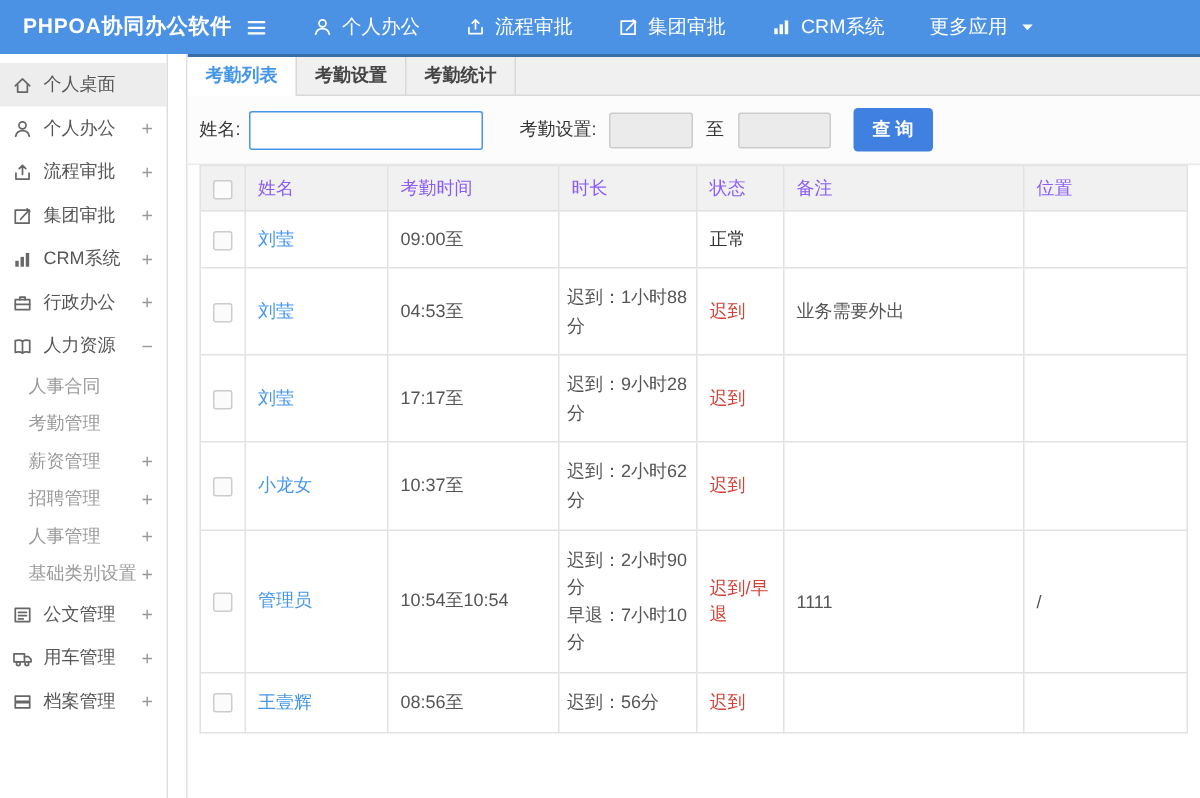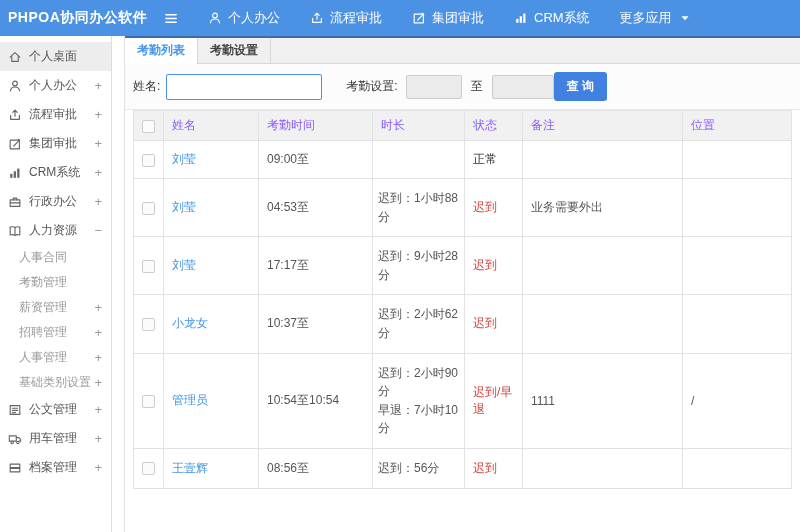--- a/index.html
+++ b/index.html
@@ -1,21 +1,21 @@
 <!DOCTYPE html>
 <html><head>
 <meta charset="utf-8">
 <style>
   * { margin:0; padding:0; box-sizing:border-box; }
   html,body { width:800px; height:532px; overflow:hidden; }
   body { font-family:"Liberation Sans","DejaVu Sans",sans-serif; font-size:12px; background:#fff; color:#333; }
 
   
   .navbar { height:36px; background:#4b92e5; display:flex; align-items:center; color:#fff; }
-  .brand { width:162px; padding-left:8px; font-size:14px; font-weight:bold; letter-spacing:.5px; cursor:pointer; }
+  .brand { width:162px; padding-left:8px; font-size:14px; font-weight:bold; letter-spacing:.5px; cursor:pointer;text-align:center; }
   .hamburger { margin-right:28px; display:flex; cursor:pointer; }
   .hamburger svg { width:18px; height:15px; }
   .nav-items { display:flex; align-items:center; }
   .nav-item { display:flex; align-items:center; margin-right:30px; font-size:13px; cursor:pointer; white-space:nowrap; }
   .nav-ic { margin-right:6px; display:flex; }
   .nav-trail { margin-left:6px; display:flex; }
 
   
   .layout { display:flex; height:496px; }
   .sidebar { width:112px; flex-shrink:0; background:#fff; border-right:1px solid #ddd; padding-top:6px; overflow:hidden; }
@@ -34,21 +34,21 @@
 
   
   .filter-row { display:flex; align-items:center; padding:8px; border-bottom:1px solid #e9e9e9; background:#fcfcfc; flex-shrink:0; }
   .filter-row label { color:#333; }
   .name-input { width:156px; height:26px; border:1px solid #4596e8; border-radius:2px; margin-left:6px; padding:0 6px; outline:none; font-family:inherit; }
   .date-label { margin-left:24px; }
   .date-input { width:56px; height:24px; background:#ebebeb; border:1px solid #ccc; border-radius:2px; margin-left:8px; }
   .to { margin:0 9px; color:#333; }
   .d2 { width:62px; margin-left:0; }
   .btn { border:none; color:#fff; border-radius:3px; cursor:pointer; font-size:12px; font-weight:bold; font-family:inherit; }
-  .btn-primary { background:#4080e0; padding:6px 13px; }
+  .btn-primary { background:#4080e0; padding:6px 13px; margin-left:15px; }
 
   
   .actions-row { padding:8px; display:flex; gap:10px; flex-shrink:0; }
   .btn-danger { background:#d9534f; padding:7px 12px; }
   .btn-info { background:#5bc0de; padding:7px 12px; }
 
   
   .table-wrap { padding:0 8px; flex:1; overflow:hidden; }
   table { width:100%; border-collapse:collapse; border:1px solid #ddd; }
   th,td { border:1px solid #e2e2e2; text-align:left; font-weight:normal; }
@@ -259,20 +259,21 @@
           <span class="side-label">档案管理</span>
           <span class="expand">+</span>
         </div>
       </div>
 
     <div class="main">
 
       <div class="tabstrip" id="tabstrip">
           <div class="tab active">考勤列表</div>
           <div class="tab">考勤设置</div>
+          <div class="tab">考勤统计</div>
         </div>
 
       <div class="filter-row">
         <label>姓名:</label>
         <input type="text" class="name-input" value="" style="">
         <label class="date-label">考勤设置:</label>
         <input type="text" class="date-input" value="" style="">
         <span class="to">至</span>
         <input type="text" class="date-input d2" value="" style="">
         <button class="btn btn-primary">查 询</button>

